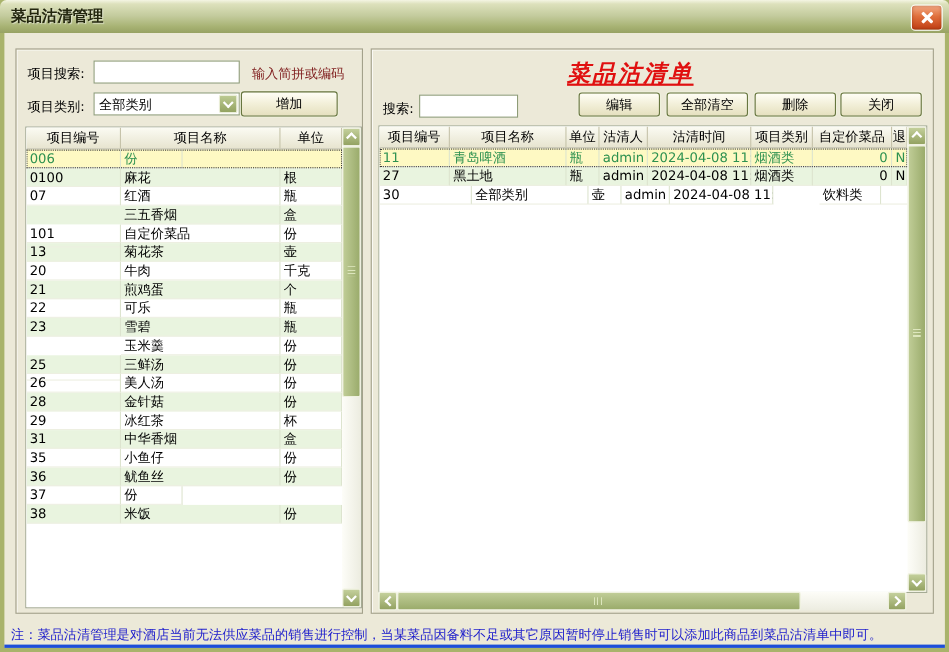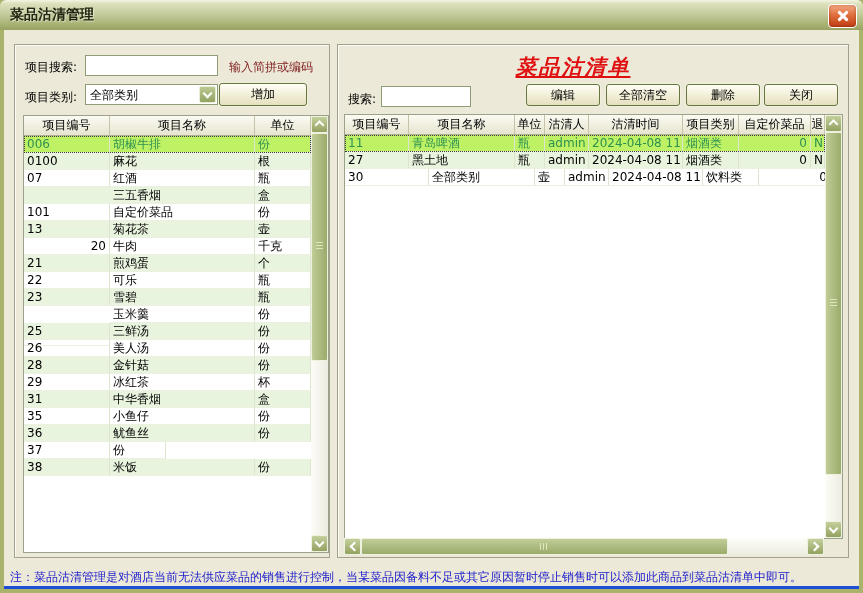--- a/index.html
+++ b/index.html
@@ -43,21 +43,21 @@
   .chev.right{transform:rotate(135deg);margin-right:3px;}
   
   .tablewrap{position:absolute;background:#fff;border:1px solid #9ca289;box-sizing:content-box;}
   .tgrid{position:absolute;left:0;top:0;bottom:0;overflow:hidden;background:#fff;}
   .thead{display:flex;height:20px;background:linear-gradient(#fbfbf3,#e7e4cf);
     border-bottom:1px solid #b0ad96;box-sizing:border-box;}
   .th{box-sizing:border-box;border-right:1px solid #c6c3aa;font-size:12px;color:#000;
     display:flex;align-items:center;justify-content:center;overflow:hidden;white-space:nowrap;flex:none;}
   .tr{display:flex;height:17px;box-sizing:border-box;}
   .tr.alt{background:#e9f4df;}
-  .tr.sel{background:#bef264;outline:1px dotted #3a3a3a;outline-offset:-1px;}
+  .tr.sel{background:#fef9c3;outline:1px dotted #3a3a3a;outline-offset:-1px;}
   .tr.sel .td{color:#2d9150;}
   .td{box-sizing:border-box;border-right:1px solid #dde4cf;border-bottom:1px solid #edefe1;
     font-size:12px;line-height:15px;padding:1px 3px 0 3px;overflow:hidden;white-space:nowrap;flex:none;color:#000;}
   .td.right{text-align:right;}
   
   .vscroll{position:absolute;top:0;width:17px;background:linear-gradient(to right,#fdfdf8,#ecece0);}
   .hscroll{position:absolute;height:17px;background:linear-gradient(#fdfdf8,#ecece0);}
   .sbtn{position:absolute;width:17px;height:17px;background:linear-gradient(#c4d09c,#93a261);
     border:1px solid #eff1df;border-radius:2px;box-sizing:border-box;
     display:flex;align-items:center;justify-content:center;cursor:pointer;}
@@ -106,21 +106,20 @@
 
       <div class="tablewrap" style="left:8px;top:70px;width:304px;height:436px;">
         <div class="tgrid" style="width:287px;">
             <div class="thead">
               <div class="th" style="width: 86px;">项目编号</div>
               <div class="th" style="width: 145px;">项目名称</div>
               <div class="th" style="width: 56px;">单位</div>
             </div>
             <div class="tr sel">
               <div class="td" style="width: 86px;">006</div>
-              <div class="td" style="width: 145px;">胡椒牛排</div>
               <div class="td" style="width: 56px;">份</div>
             </div>
             <div class="tr alt">
               <div class="td" style="width: 86px;">0100</div>
               <div class="td" style="width: 145px;">麻花</div>
               <div class="td" style="width: 56px;">根</div>
             </div>
             <div class="tr">
               <div class="td" style="width: 86px;">07</div>
               <div class="td" style="width: 145px;">红酒</div>
@@ -135,21 +134,21 @@
               <div class="td" style="width: 86px;">101</div>
               <div class="td" style="width: 145px;">自定价菜品</div>
               <div class="td" style="width: 56px;">份</div>
             </div>
             <div class="tr alt">
               <div class="td" style="width: 86px;">13</div>
               <div class="td" style="width: 145px;">菊花茶</div>
               <div class="td" style="width: 56px;">壶</div>
             </div>
             <div class="tr">
-              <div class="td" style="width: 86px; text-align: right;">20</div>
+              <div class="td" style="width: 86px;">20</div>
               <div class="td" style="width: 145px;">牛肉</div>
               <div class="td" style="width: 56px;">千克</div>
             </div>
             <div class="tr alt">
               <div class="td" style="width: 86px;">21</div>
               <div class="td" style="width: 145px;">煎鸡蛋</div>
               <div class="td" style="width: 56px;">个</div>
             </div>
             <div class="tr">
               <div class="td" style="width: 86px;">22</div>
@@ -265,21 +264,21 @@
               <div class="td" style="width: 56px;">烟酒类</div>
               <div class="td right" style="width: 72px;">0</div>
               <div class="td" style="width: 14px;">N</div>
             </div>
             <div class="tr">
               <div class="td" style="width: 84px;">30</div>
               <div class="td" style="width: 106px;">全部类别</div>
               <div class="td" style="width: 30px;">壶</div>
               <div class="td" style="width: 44px;">admin</div>
               <div class="td" style="width: 94px;">2024-04-08 11:0</div>
-              <div class="td" style="width: 56px;">饮料类</div>
+              <div class="td" style="width: 56px; margin-left: 42px;">饮料类</div>
               <div class="td right" style="width: 72px;">0</div>
               <div class="td" style="width: 14px;">N</div>
             </div>
           </div>
         <div class="vscroll" style="right:0;bottom:0;">
           <div class="sbtn" style="top:0;">
               <span class="chev up"></span>
             </div>
           <div class="vthumb" style="top:17px;height:343px;"></div>
           <div class="sbtn" style="bottom:0;">

